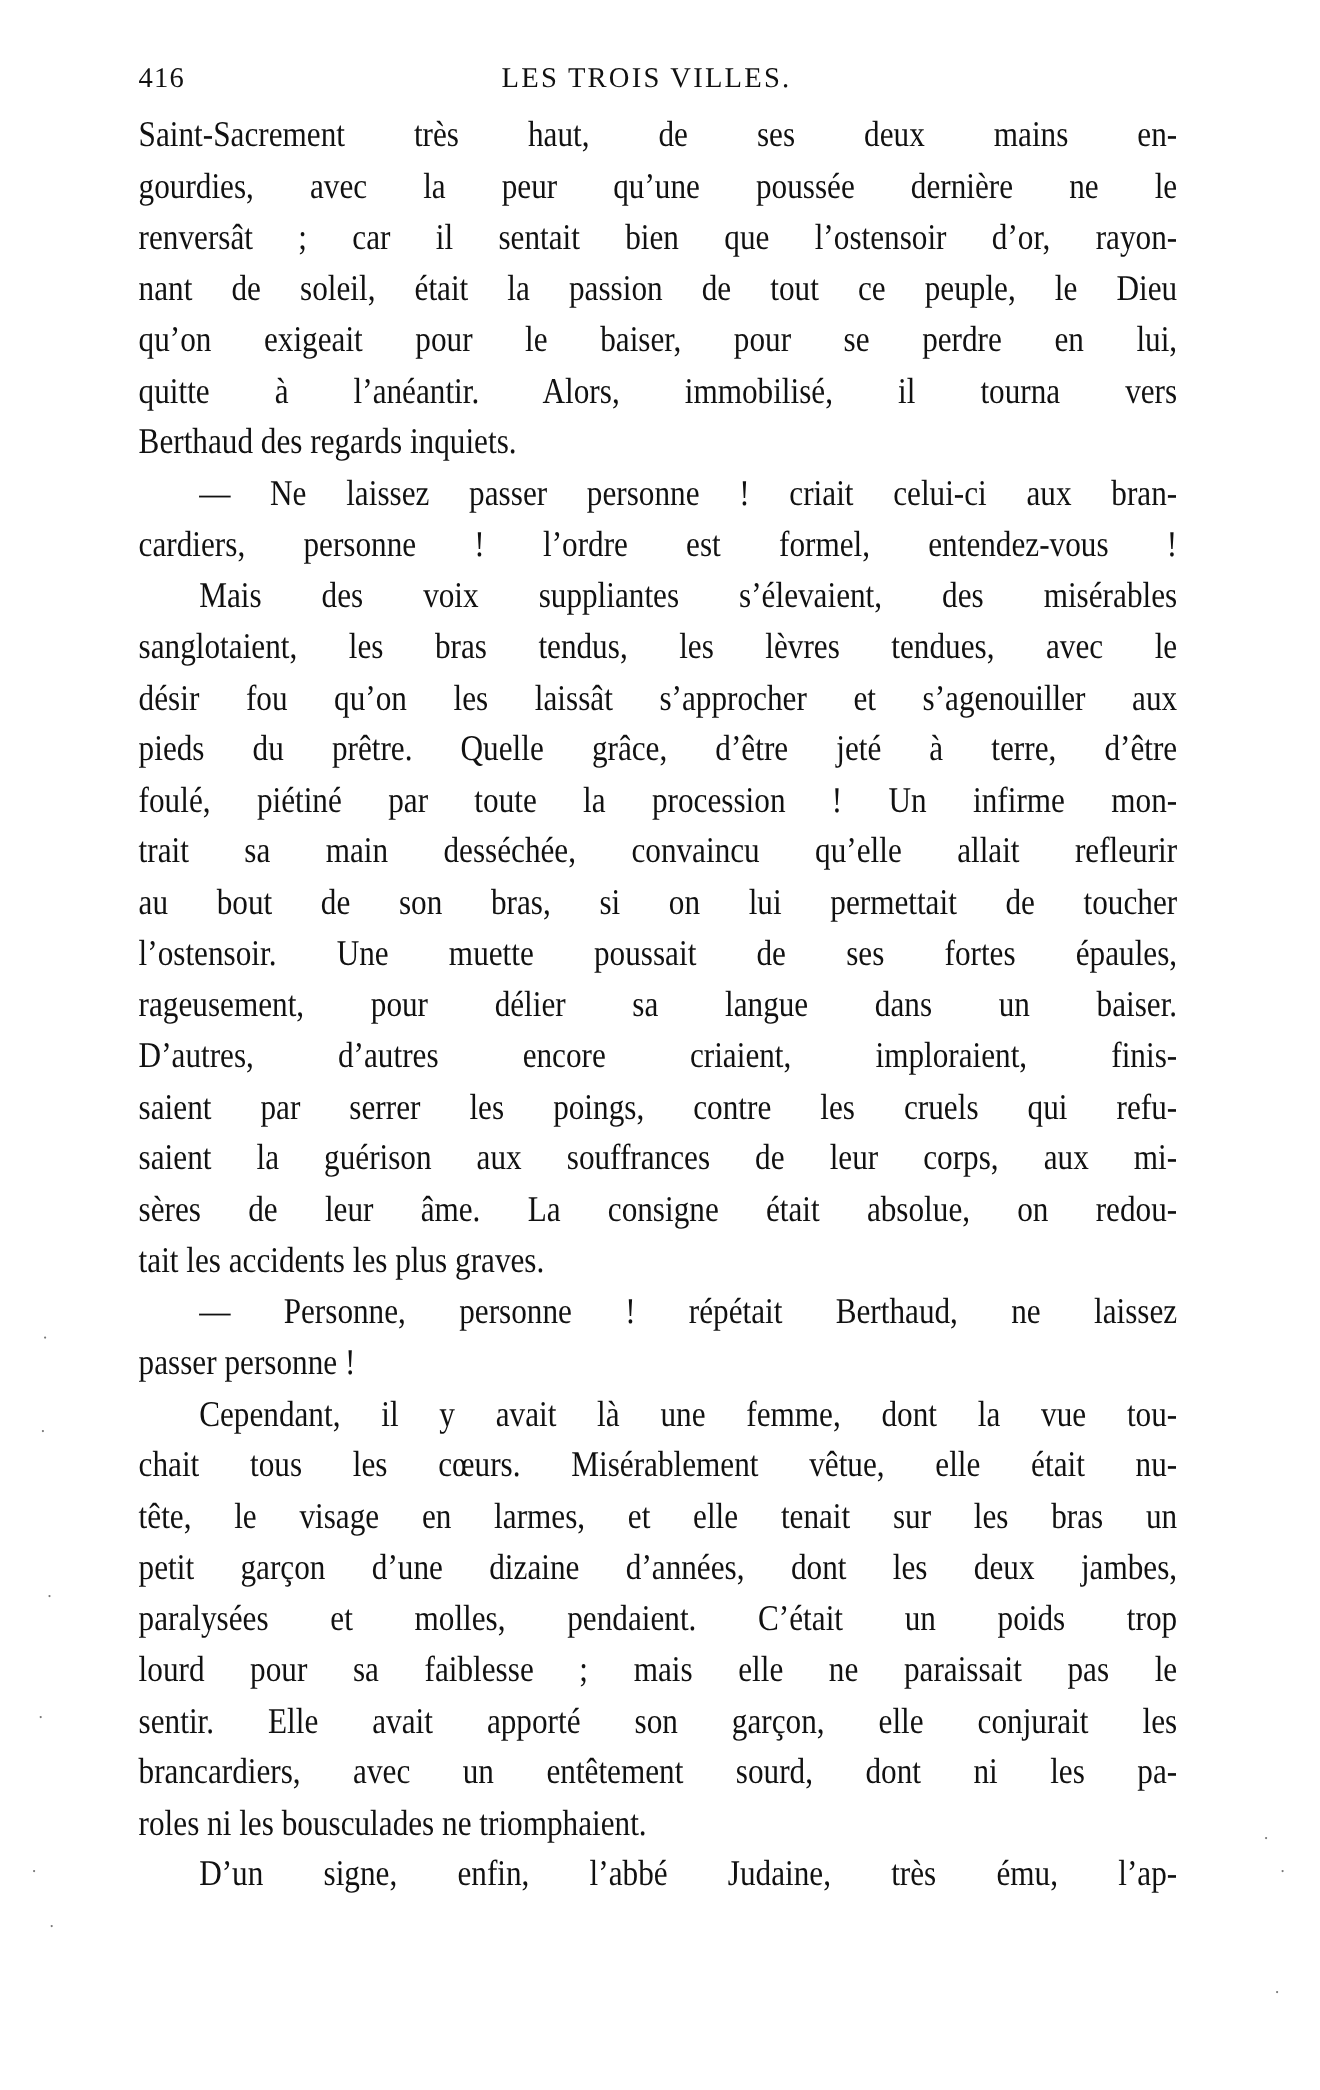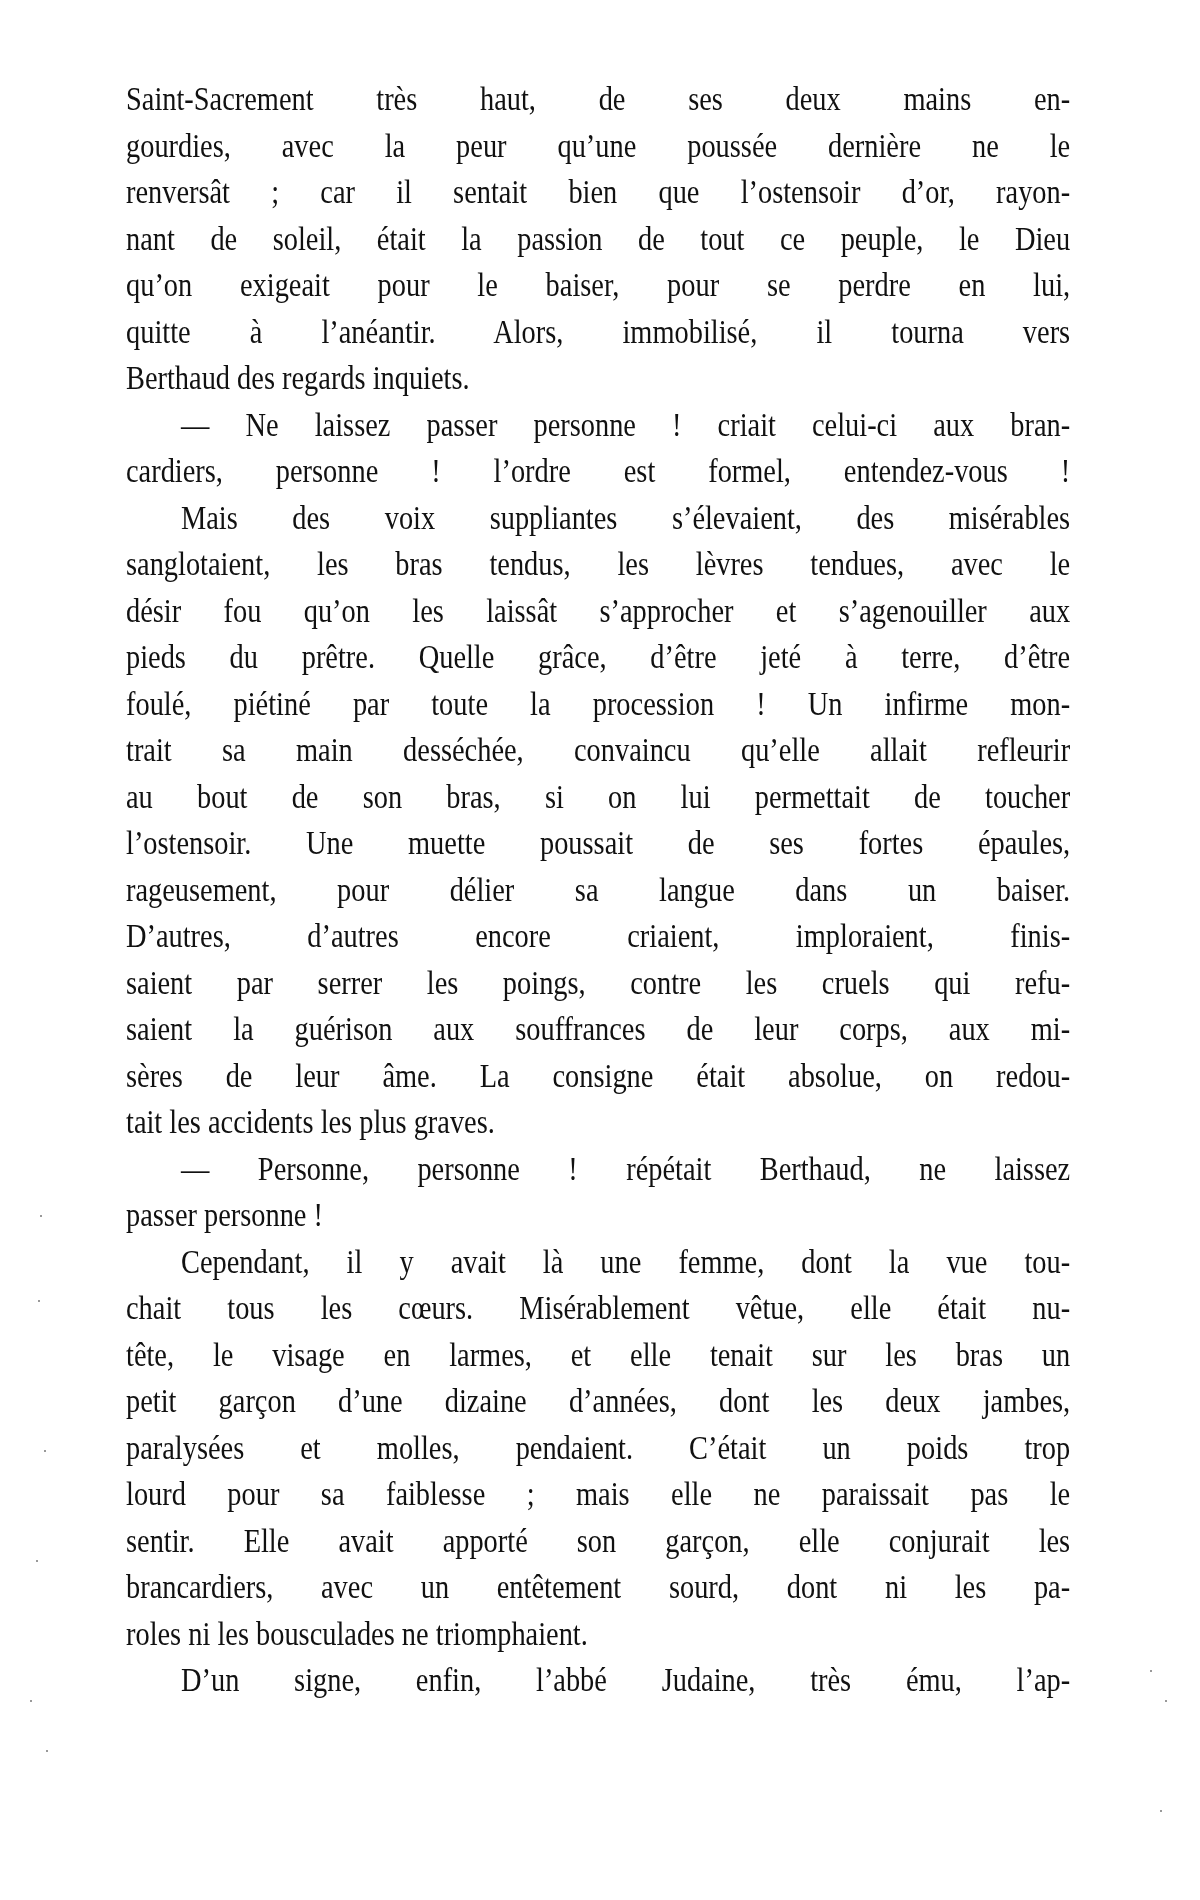--- a/index.html
+++ b/index.html
@@ -32,21 +32,21 @@
       left: 0;
       top: 0;
     }
     .running-title {
       position: absolute;
       left: 330px;
       top: 0;
       letter-spacing: 2px;
     }
     .body-text {
-      margin-top: 20px;
+      margin-top: 0;
     }
     .line {
       display: block;
       height: 46.5px;
       line-height: 46.5px;
       font-size: 33px;
       white-space: nowrap;
       text-align: justify;
       text-align-last: justify;
       transform: scaleX(0.86);
@@ -65,20 +65,24 @@
       width: 2px;
       height: 2px;
       background: #777;
       border-radius: 1px;
     }
   </style>
 </head>
 <body>
 
 <div class="page">
+  <div class="running-head">
+    <span class="page-number">416</span>
+    <span class="running-title">LES TROIS VILLES.</span>
+  </div>
   <div class="body-text" id="body-text">
       <span class="line">Saint-Sacrement très haut, de ses deux mains en-</span>
       <span class="line">gourdies, avec la peur qu’une poussée dernière ne le</span>
       <span class="line">renversât ; car il sentait bien que l’ostensoir d’or, rayon-</span>
       <span class="line">nant de soleil, était la passion de tout ce peuple, le Dieu</span>
       <span class="line">qu’on exigeait pour le baiser, pour se perdre en lui,</span>
       <span class="line">quitte à l’anéantir. Alors, immobilisé, il tourna vers</span>
       <span class="line last">Berthaud des regards inquiets.</span>
       <span class="line indent">— Ne laissez passer personne ! criait celui-ci aux bran-</span>
       <span class="line">cardiers, personne ! l’ordre est formel, entendez-vous !</span>

